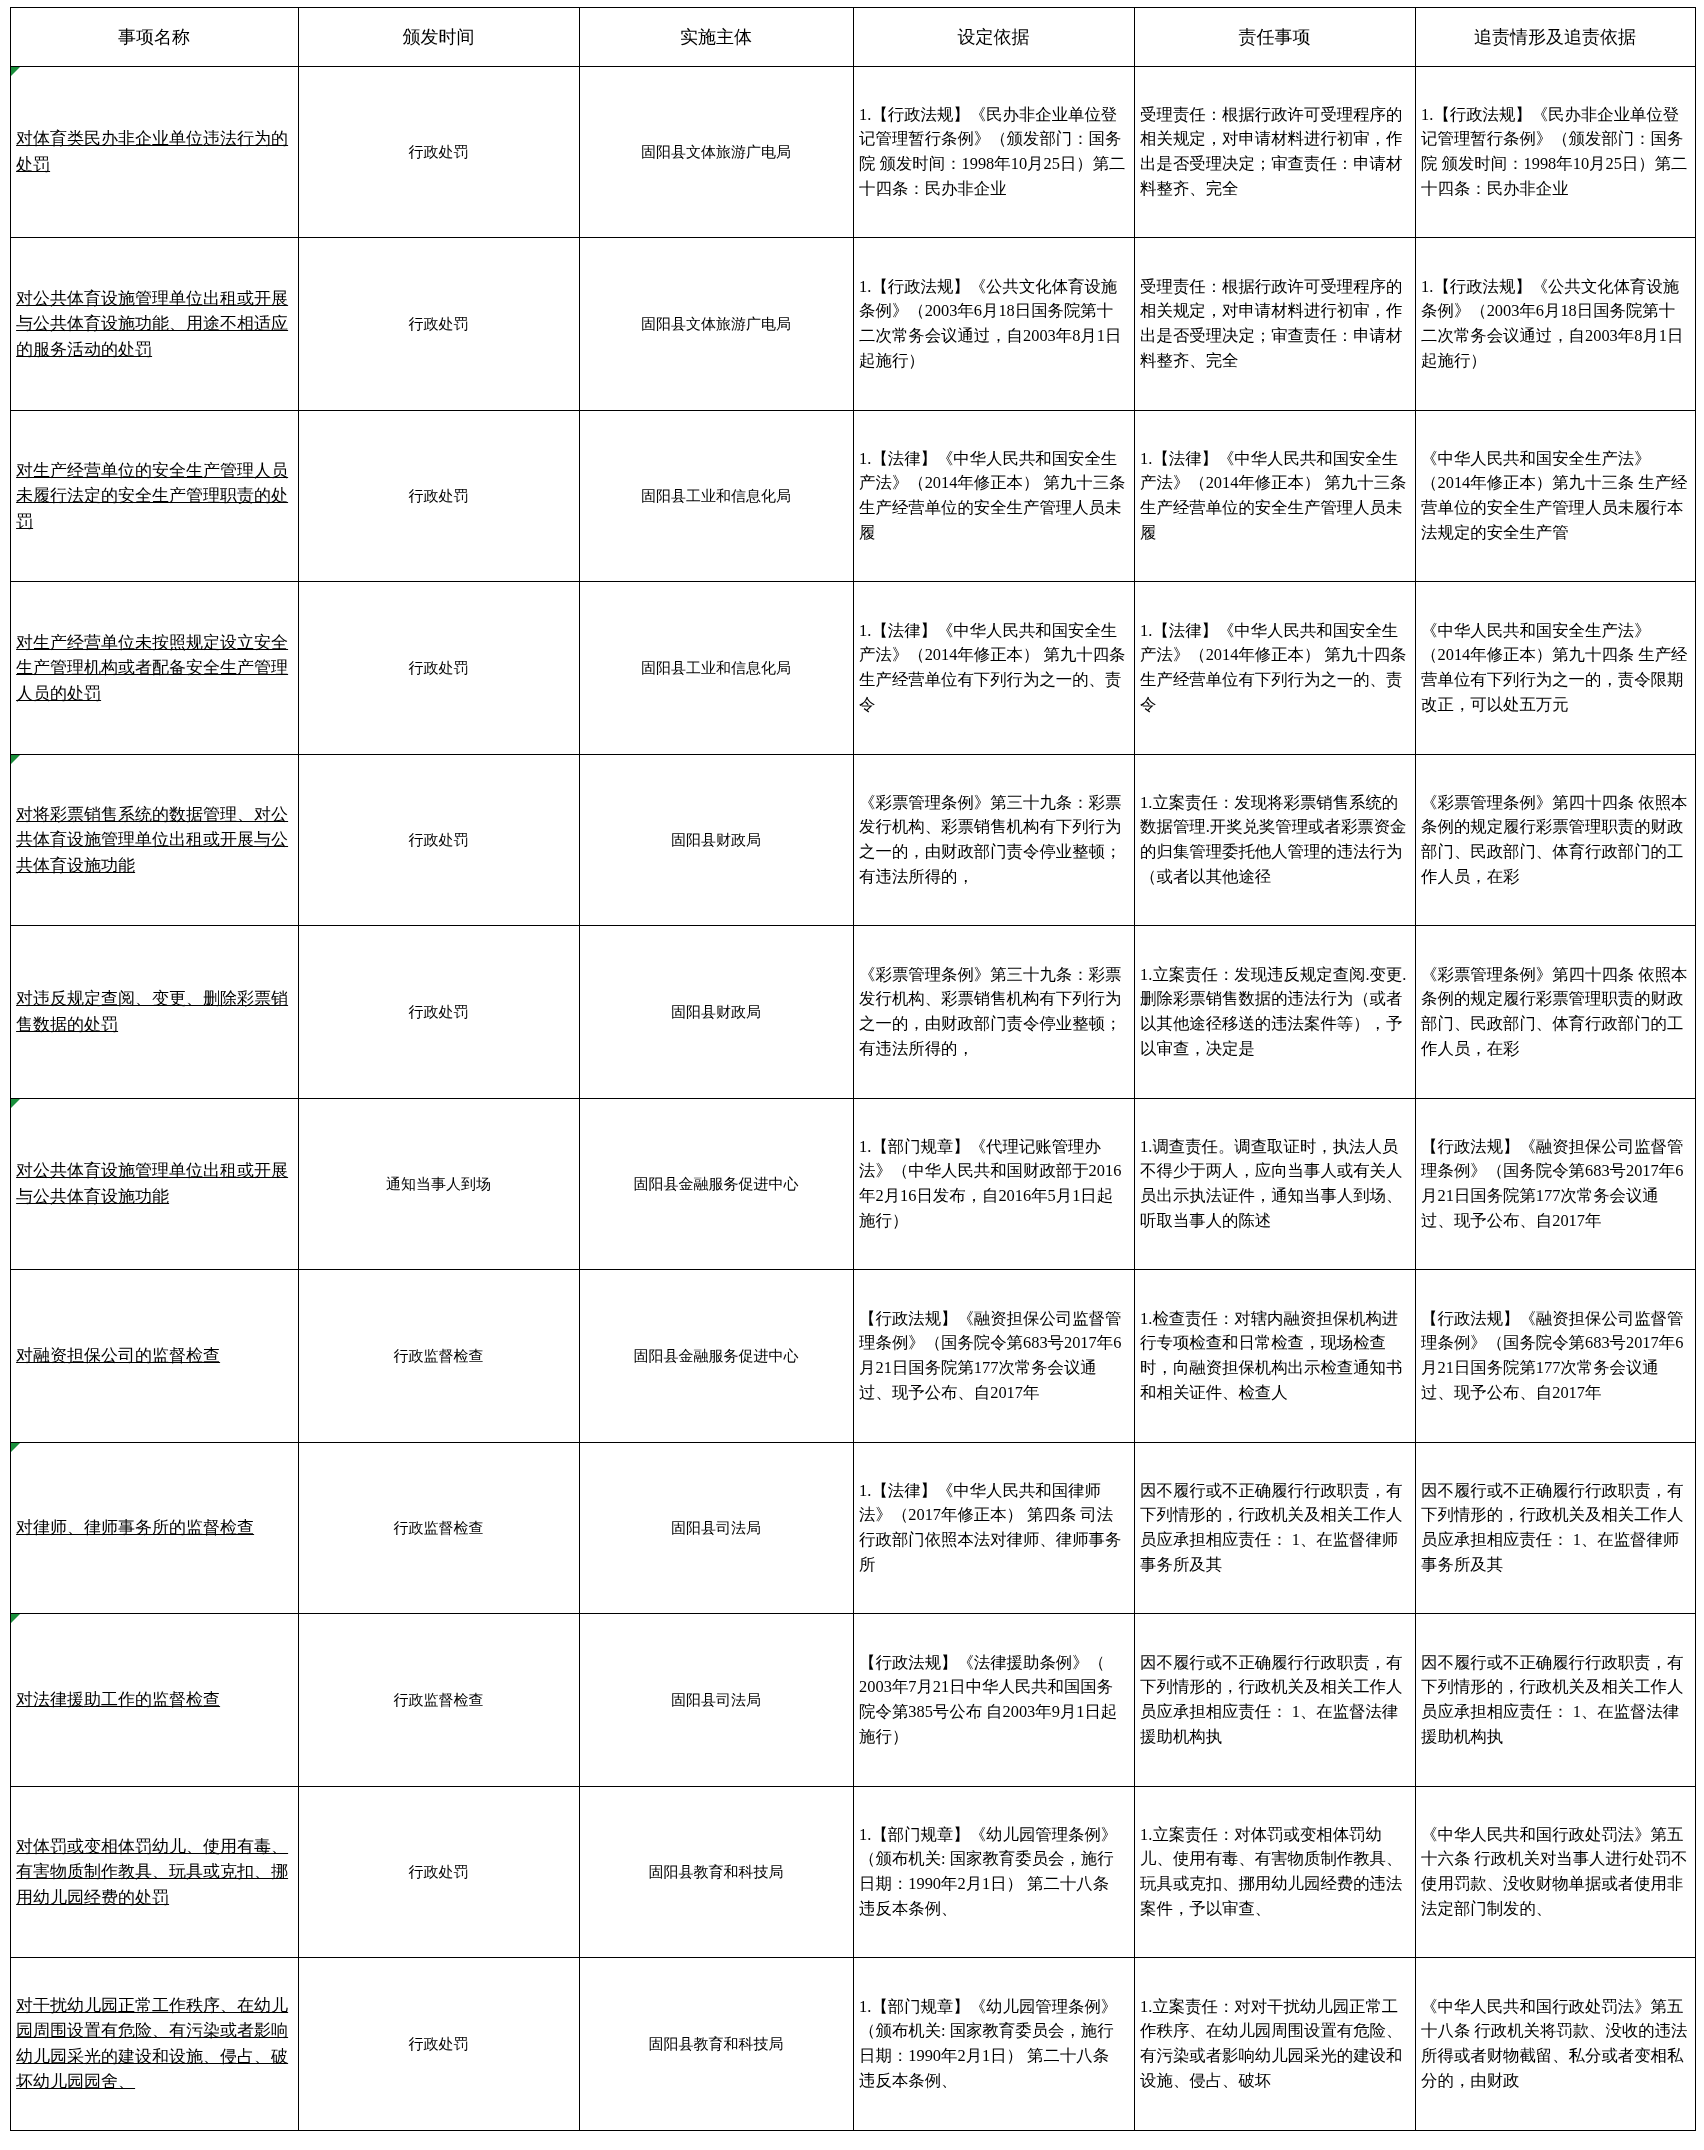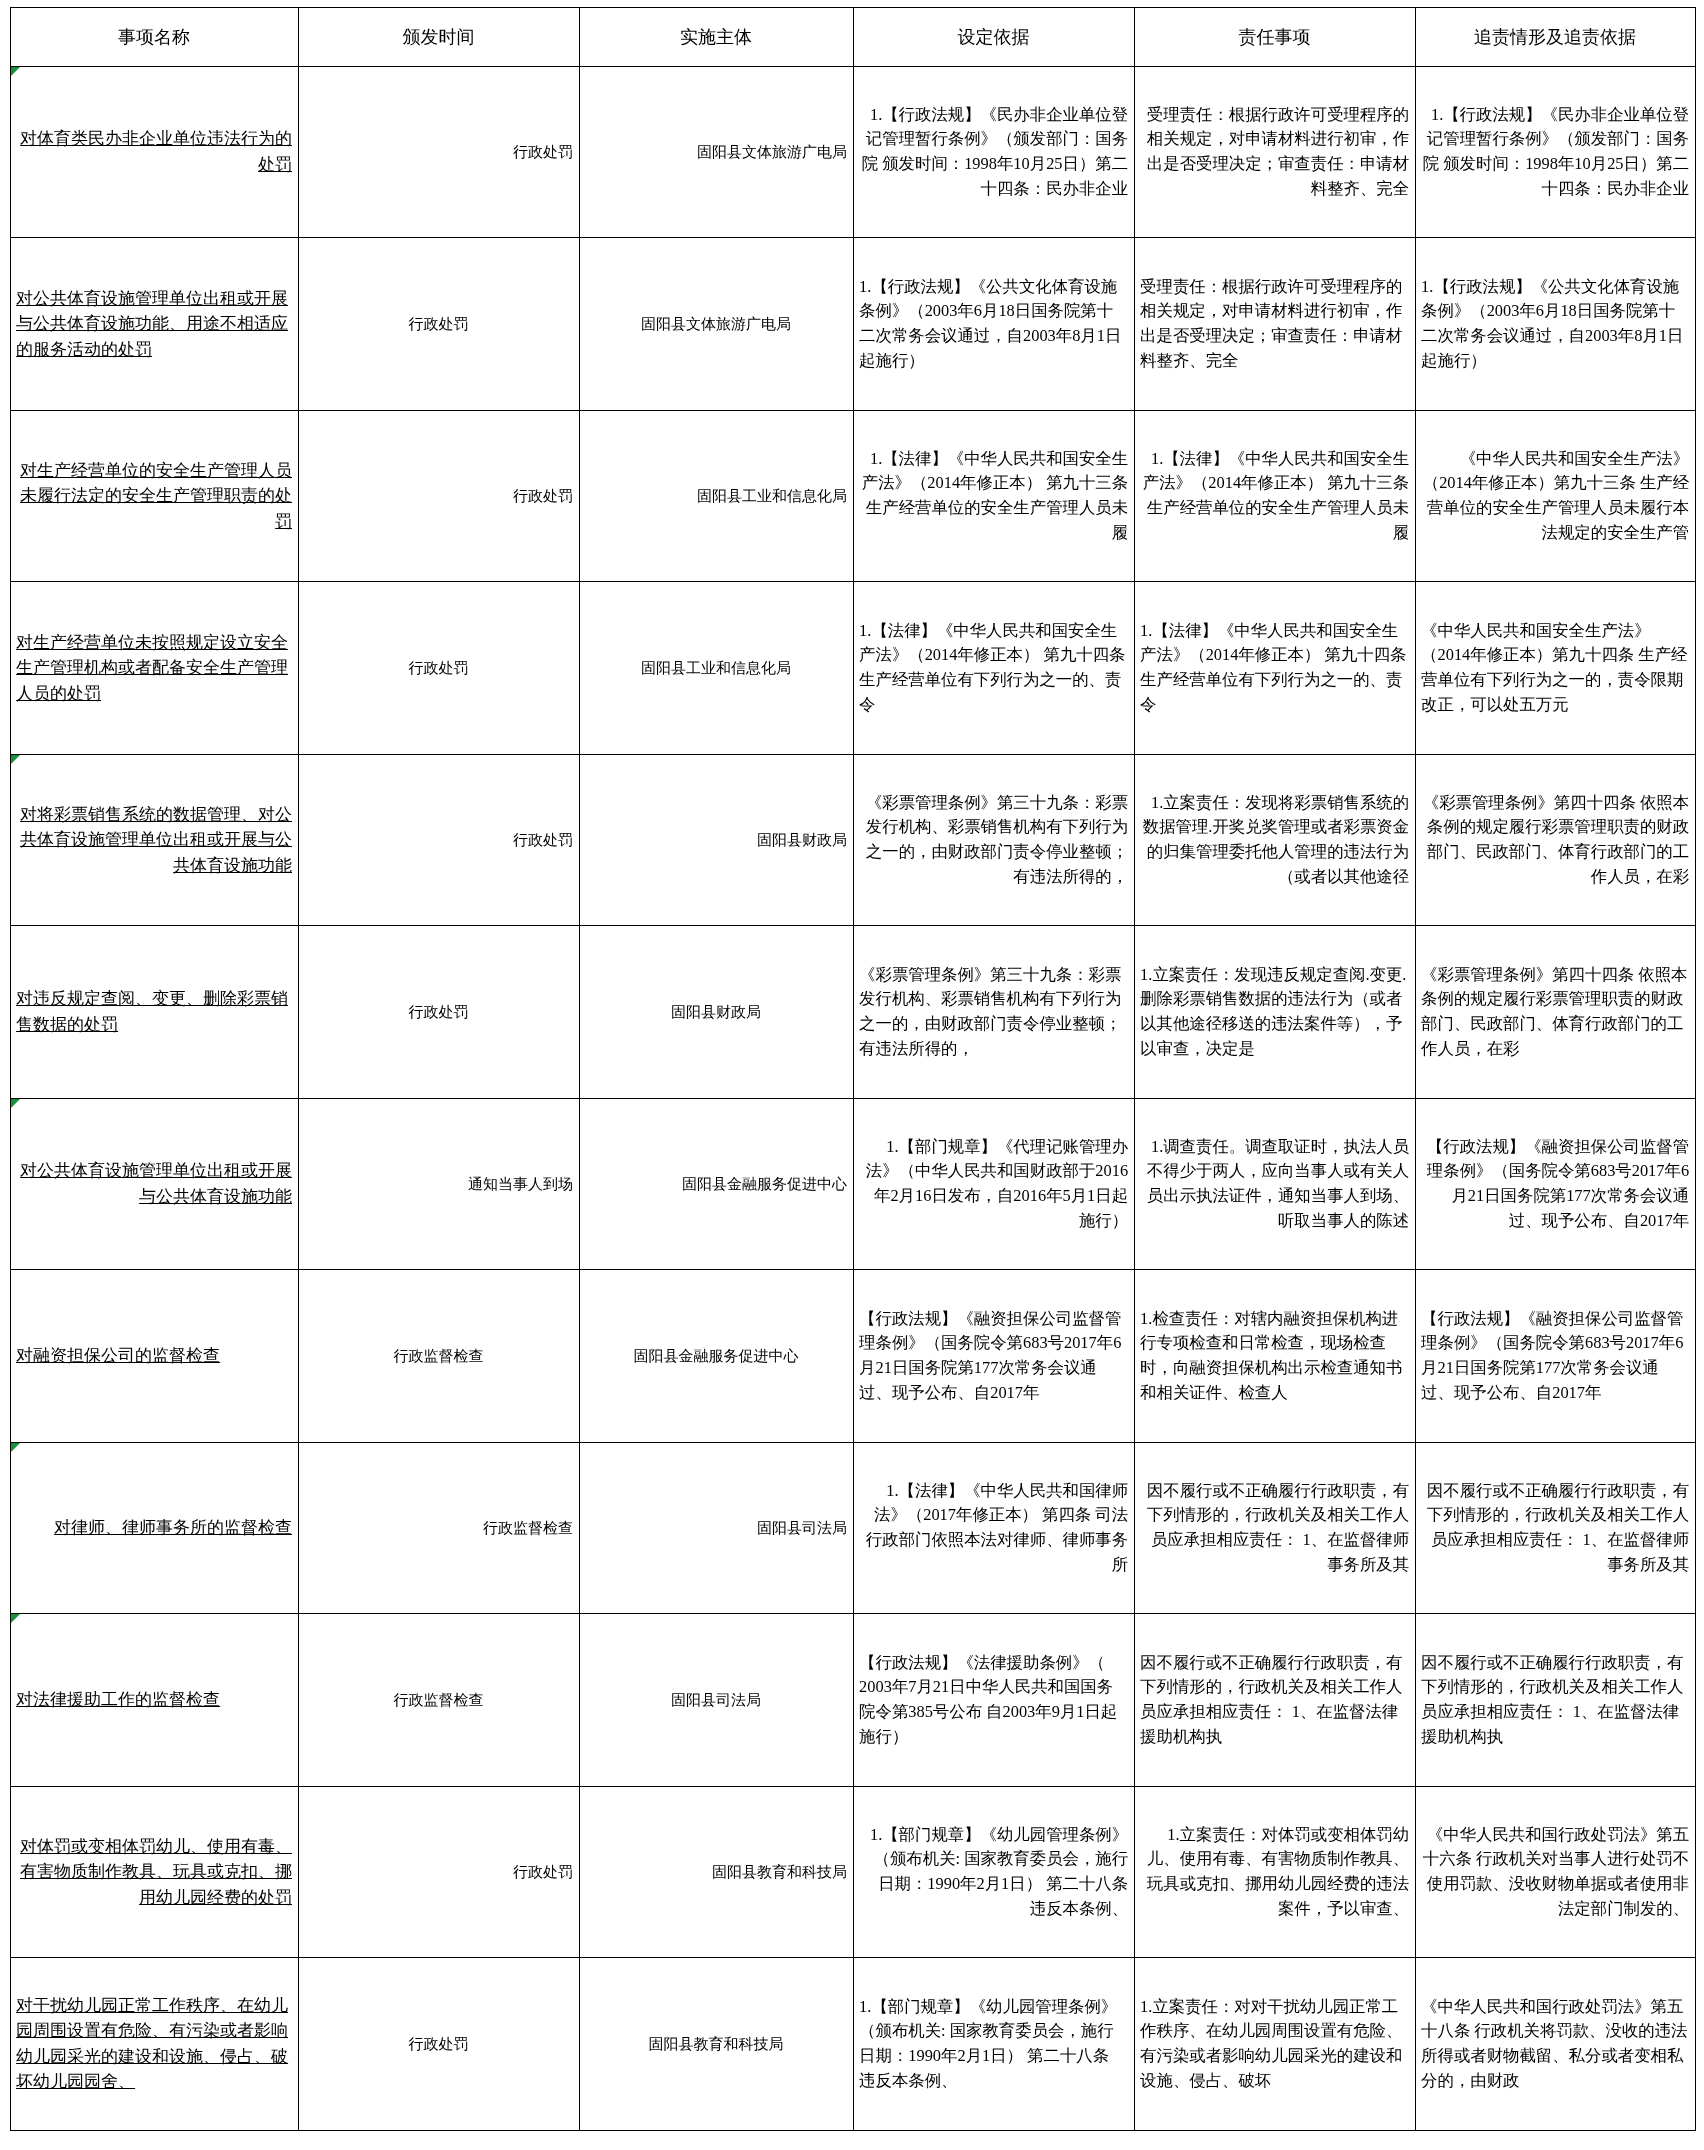--- a/index.html
+++ b/index.html
@@ -75,21 +75,21 @@
   
   .marker {
     position: absolute;
     top: 0;
     left: 0;
     width: 0;
     height: 0;
     border-top: 9.6px solid #1a8f3c;
     border-right: 9.6px solid transparent;
   }
-  tr.row-h1 td { height: 171px; text-align: right; }
+  tr.row-h1 td { height: 171px; }
   tr.row-h2 td { height: 173px; }
 </style>
 </head>
 <body>
 
 <div class="page">
 
   <table class="listing">
     <colgroup>
       <col class="c0">

